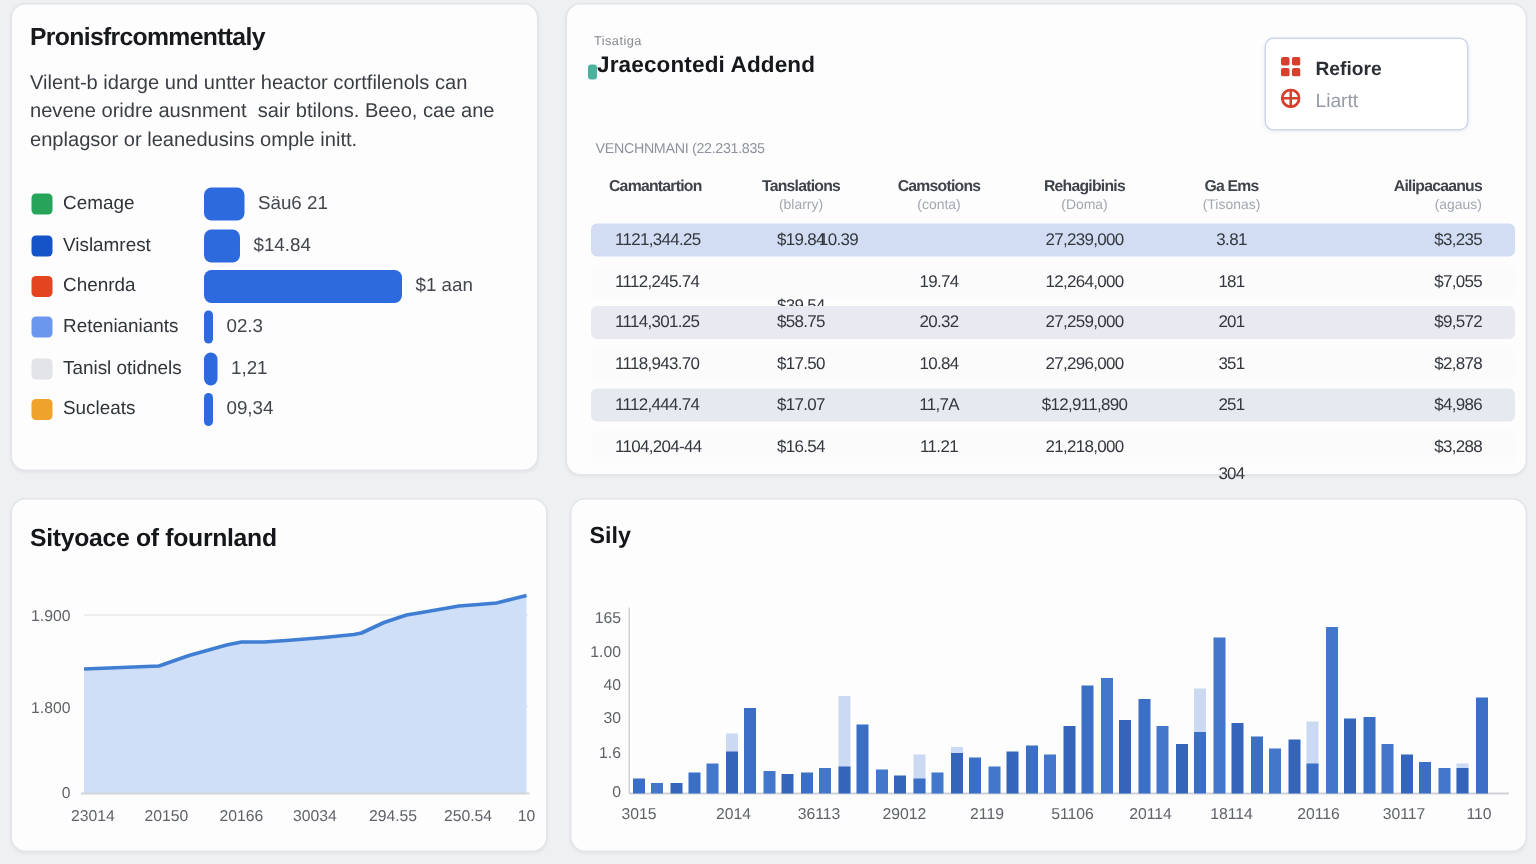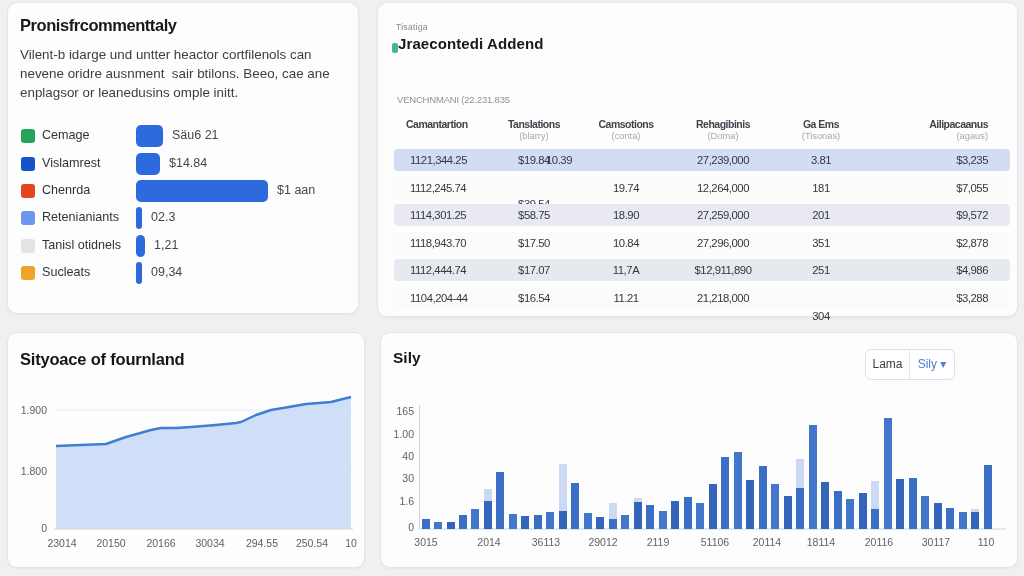--- a/index.html
+++ b/index.html
@@ -39,20 +39,38 @@
   <div class="abs" style="left:128px;top:259px;width:6px;height:22px;border-radius:5px;background:#2c6ade;"></div>
   <div class="abs" style="left:143px;top:262px;font-size:12.5px;color:#43474d;">09,34</div>
 </div>
 
 <div class="panel" id="p2" style="left:377px;top:2px;width:639px;height:313px;">
   <div class="abs" style="left:18px;top:19px;font-size:8.5px;color:#84898f;letter-spacing:.3px;">Tisatiga</div>
   <div class="abs" style="left:14px;top:40px;width:6px;height:10px;border-radius:2px;background:#3aa893;opacity:.9;"></div>
   <div class="abs" style="left:20px;top:32px;font-size:15px;font-weight:bold;color:#16181b;letter-spacing:.1px;">Jraecontedi Addend</div>
   <div class="abs" style="left:19px;top:91px;font-size:9.5px;color:#8d939c;letter-spacing:-.2px;">VENCHNMANI (22.231.835</div>
 
+  <div class="abs" style="left:465px;top:22px;width:134px;height:60px;background:#fff;border:1px solid #ccd8e9;border-radius:6px;box-shadow:0 1px 3px rgba(40,60,90,.07);">
+    <div class="abs" style="left:10px;top:12px;width:13px;height:13px;">
+      <svg width="13" height="13" viewBox="0 0 13 13">
+          <rect x="0" y="0" width="5.7" height="5.7" rx="1.4" fill="#d5412d"></rect>
+          <rect x="7.3" y="0" width="5.7" height="5.7" rx="1.4" fill="#d5412d"></rect>
+          <rect x="0" y="7.3" width="5.7" height="5.7" rx="1.4" fill="#d5412d"></rect>
+          <rect x="7.3" y="7.3" width="5.7" height="5.7" rx="1.4" fill="#d5412d"></rect>
+        </svg>
+    </div>
+    <div class="abs" style="left:33px;top:12px;font-size:12.8px;font-weight:bold;color:#2b2f35;">Refiore</div>
+    <div class="abs" style="left:10px;top:33px;width:13px;height:13px;">
+      <svg width="13" height="13" viewBox="0 0 13 13">
+          <circle cx="6.5" cy="6.5" r="5.6" fill="none" stroke="#d5412d" stroke-width="1.9"></circle>
+          <path d="M6.5 1 V12 M1 6.5 H12" stroke="#d5412d" stroke-width="1.7"></path>
+        </svg>
+    </div>
+    <div class="abs" style="left:33px;top:33px;font-size:12.8px;color:#959ba5;">Liartt</div>
+  </div>
 
   <div class="abs" style="left:28px;top:115px;font-size:10.5px;font-weight:bold;color:#3f434a;letter-spacing:-.5px;">Camantartion</div>
   <div class="abs" style="left:76px;width:160px;text-align:center;top:115px;font-size:10.5px;font-weight:bold;color:#3f434a;letter-spacing:-.5px;">Tanslations</div>
   <div class="abs" style="left:76px;width:160px;text-align:center;top:128px;font-size:9.3px;color:#a2a7b0;">(blarry)</div>
   <div class="abs" style="left:168px;width:160px;text-align:center;top:115px;font-size:10.5px;font-weight:bold;color:#3f434a;letter-spacing:-.5px;">Camsotions</div>
   <div class="abs" style="left:168px;width:160px;text-align:center;top:128px;font-size:9.3px;color:#a2a7b0;">(conta)</div>
   <div class="abs" style="left:265px;width:160px;text-align:center;top:115px;font-size:10.5px;font-weight:bold;color:#3f434a;letter-spacing:-.5px;">Rehagibinis</div>
   <div class="abs" style="left:265px;width:160px;text-align:center;top:128px;font-size:9.3px;color:#a2a7b0;">(Doma)</div>
   <div class="abs" style="left:363px;width:160px;text-align:center;top:115px;font-size:10.5px;font-weight:bold;color:#3f434a;letter-spacing:-.5px;">Ga Ems</div>
   <div class="abs" style="left:363px;width:160px;text-align:center;top:128px;font-size:9.3px;color:#a2a7b0;">(Tisonas)</div>
@@ -68,21 +86,21 @@
   <div class="abs" style="left:16px;top:173.5px;width:616px;height:22px;background:#fbfbfc;border-radius:4px;"></div>
   <div class="abs" style="left:32px;top:178.5px;font-size:11.3px;color:#34383e;letter-spacing:-.45px;">1112,245.74</div>
   <div class="abs" style="left:76px;width:160px;text-align:center;top:178.5px;font-size:11.3px;color:#34383e;letter-spacing:-.45px;margin-top:16px;">$39.54</div>
   <div class="abs" style="left:168px;width:160px;text-align:center;top:178.5px;font-size:11.3px;color:#34383e;letter-spacing:-.45px;">19.74</div>
   <div class="abs" style="left:265px;width:160px;text-align:center;top:178.5px;font-size:11.3px;color:#34383e;letter-spacing:-.45px;">12,264,000</div>
   <div class="abs" style="left:363px;width:160px;text-align:center;top:178.5px;font-size:11.3px;color:#34383e;letter-spacing:-.45px;">181</div>
   <div class="abs" style="left:450px;width:160px;text-align:right;top:178.5px;font-size:11.3px;color:#34383e;letter-spacing:-.45px;">$7,055</div>
   <div class="abs" style="left:16px;top:201px;width:616px;height:22px;background:#e9eaf1;border-radius:4px;"></div>
   <div class="abs" style="left:32px;top:206px;font-size:11.3px;color:#34383e;letter-spacing:-.45px;">1114,301.25</div>
   <div class="abs" style="left:76px;width:160px;text-align:center;top:206px;font-size:11.3px;color:#34383e;letter-spacing:-.45px;">$58.75</div>
-  <div class="abs" style="left:168px;width:160px;text-align:center;top:206px;font-size:11.3px;color:#34383e;letter-spacing:-.45px;">18.90</div>
+  <div class="abs" style="left:168px;width:160px;text-align:center;top:206px;font-size:11.3px;color:#34383e;letter-spacing:-.45px;">20.32</div>
   <div class="abs" style="left:265px;width:160px;text-align:center;top:206px;font-size:11.3px;color:#34383e;letter-spacing:-.45px;">27,259,000</div>
   <div class="abs" style="left:363px;width:160px;text-align:center;top:206px;font-size:11.3px;color:#34383e;letter-spacing:-.45px;">201</div>
   <div class="abs" style="left:450px;width:160px;text-align:right;top:206px;font-size:11.3px;color:#34383e;letter-spacing:-.45px;">$9,572</div>
   <div class="abs" style="left:16px;top:228.5px;width:616px;height:22px;background:#fbfbfc;border-radius:4px;"></div>
   <div class="abs" style="left:32px;top:233.5px;font-size:11.3px;color:#34383e;letter-spacing:-.45px;">1118,943.70</div>
   <div class="abs" style="left:76px;width:160px;text-align:center;top:233.5px;font-size:11.3px;color:#34383e;letter-spacing:-.45px;">$17.50</div>
   <div class="abs" style="left:168px;width:160px;text-align:center;top:233.5px;font-size:11.3px;color:#34383e;letter-spacing:-.45px;">10.84</div>
   <div class="abs" style="left:265px;width:160px;text-align:center;top:233.5px;font-size:11.3px;color:#34383e;letter-spacing:-.45px;">27,296,000</div>
   <div class="abs" style="left:363px;width:160px;text-align:center;top:233.5px;font-size:11.3px;color:#34383e;letter-spacing:-.45px;">351</div>
   <div class="abs" style="left:450px;width:160px;text-align:right;top:233.5px;font-size:11.3px;color:#34383e;letter-spacing:-.45px;">$2,878</div>
@@ -122,24 +140,20 @@
       <text x="202" y="214">30034</text>
       <text x="254" y="214">294.55</text>
       <text x="304" y="214">250.54</text>
       <text x="343" y="214">10</text>
     </g>
   </svg>
 </div>
 
 <div class="panel" id="p4" style="left:380px;top:332px;width:636px;height:234px;">
   <div class="abs" style="left:12px;top:16px;font-size:15.5px;font-weight:bold;color:#141619;">Sily</div>
-  <div class="abs" style="left:484px;top:16px;width:88px;height:29px;background:#fff;border:1px solid #dde1e7;border-radius:6px;display:flex;">
-    <div style="width:43px;line-height:29px;text-align:center;font-size:12px;color:#3c4043;border-right:1px solid #e4e7ec;">Lama</div>
-    <div style="width:44px;line-height:29px;text-align:center;font-size:12px;color:#4a80d9;">Sily ▾</div>
-  </div>
   <svg class="abs" style="left:0;top:0;" width="636" height="231" viewBox="0 0 636 231" id="barsvg">
     <g font-size="10.5" fill="#5f6368" text-anchor="end">
       <text x="33" y="82">165</text>
       <text x="33" y="105">1.00</text>
       <text x="33" y="127">40</text>
       <text x="33" y="149">30</text>
       <text x="33" y="172">1.6</text>
       <text x="33" y="198">0</text>
     </g>
     <line x1="38.5" y1="72" x2="38.5" y2="196" stroke="#cfd2d7" stroke-width="1"></line>

